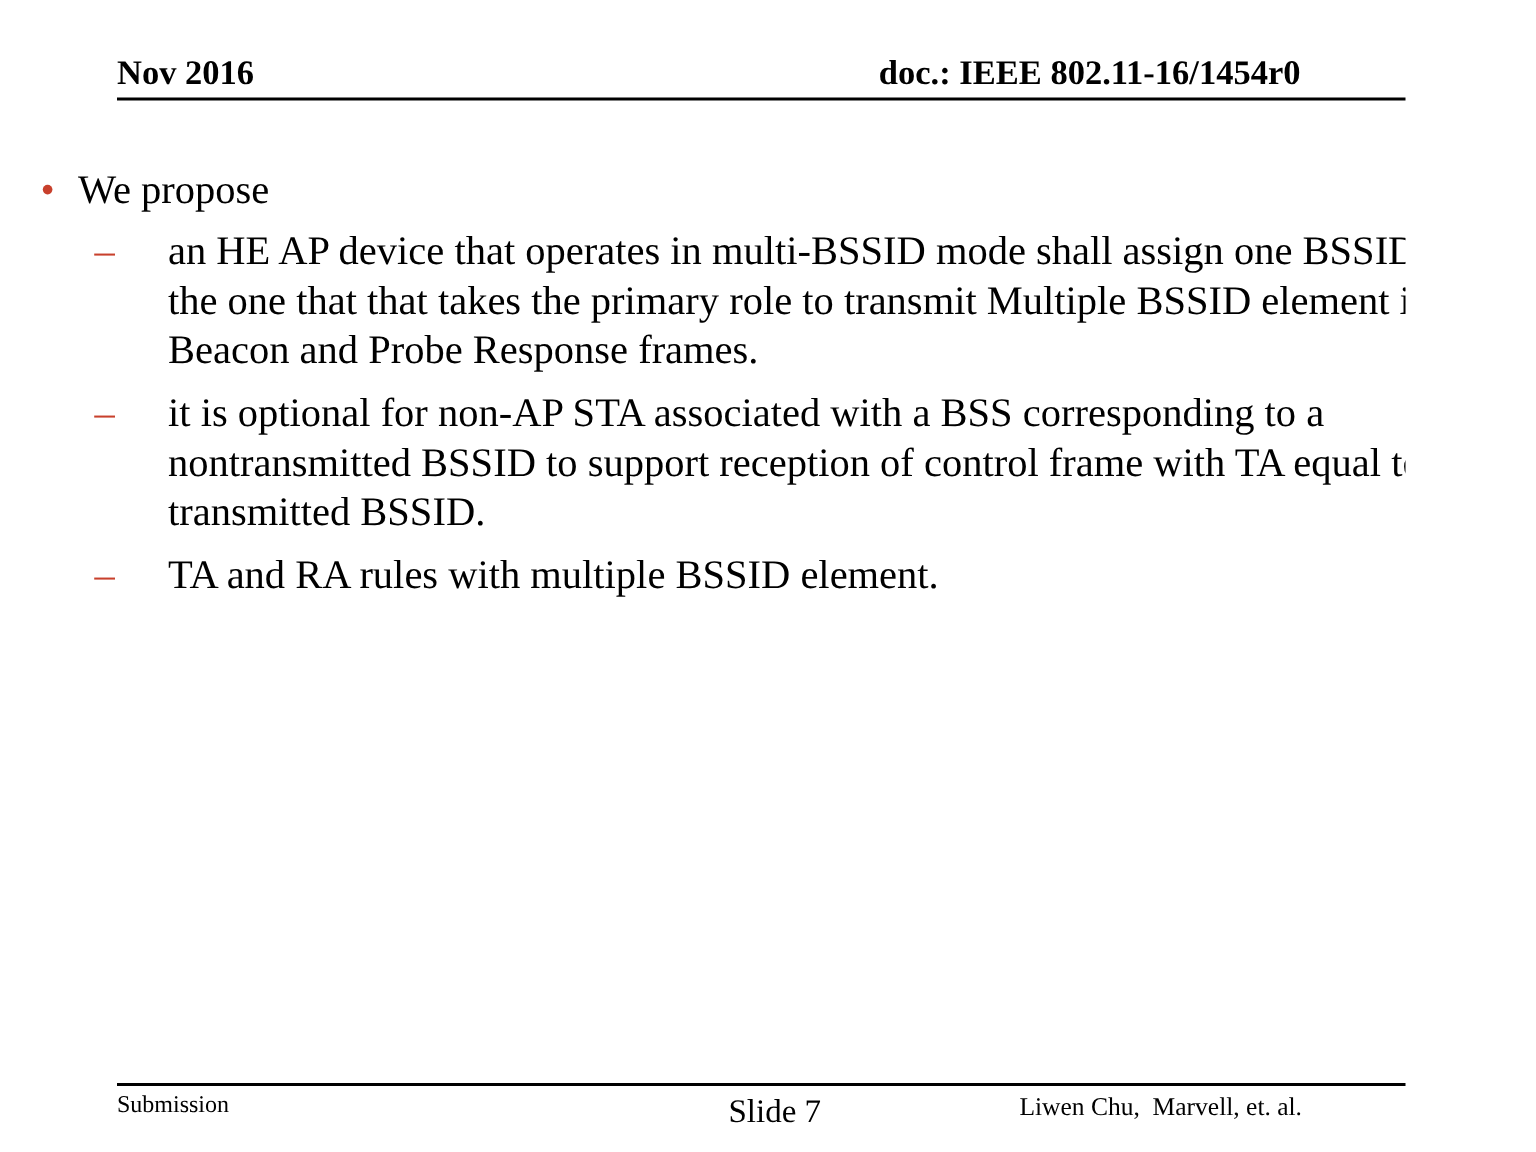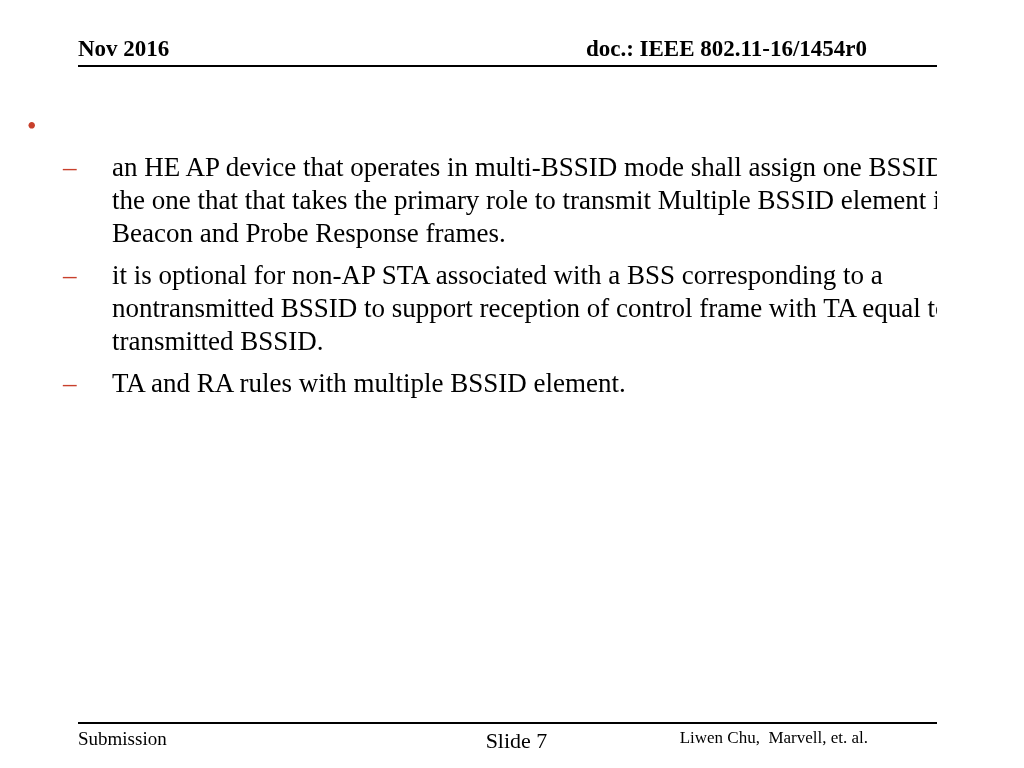--- a/index.html
+++ b/index.html
@@ -102,21 +102,21 @@
     left: 78px;
     top: 722px;
     width: 877px;
     height: 0;
     border-top: 2px solid var(--text);
   }
   .footer-left {
     position: absolute;
     left: 78px;
     top: 728px;
-    font-size: 19px;
+    font-size: 16px;
     white-space: pre;
   }
   .footer-center {
     position: absolute;
     left: 78px;
     top: 728px;
     width: 877px;
     text-align: center;
     font-size: 22px;
     white-space: pre;
@@ -137,20 +137,21 @@
 
   <div class="header-date">Nov 2016</div>
 
   <div class="header-doc">doc.: IEEE 802.11-16/1454r0</div>
 
   <div class="header-rule"></div>
 
 
   <div class="l1-row">
     <span class="l1-marker">•</span>
+    <span class="l1-text">We propose</span>
   </div>
 
   <div class="l2-list">
 
     <div class="l2-item">
       <span class="l2-marker">–</span>
       <div class="l2-text">an HE AP device that operates in multi-BSSID mode shall assign one BSSID as the one that that takes the primary role to transmit Multiple BSSID element in Beacon and Probe Response frames.</div>
     </div>
 
     <div class="l2-item">

